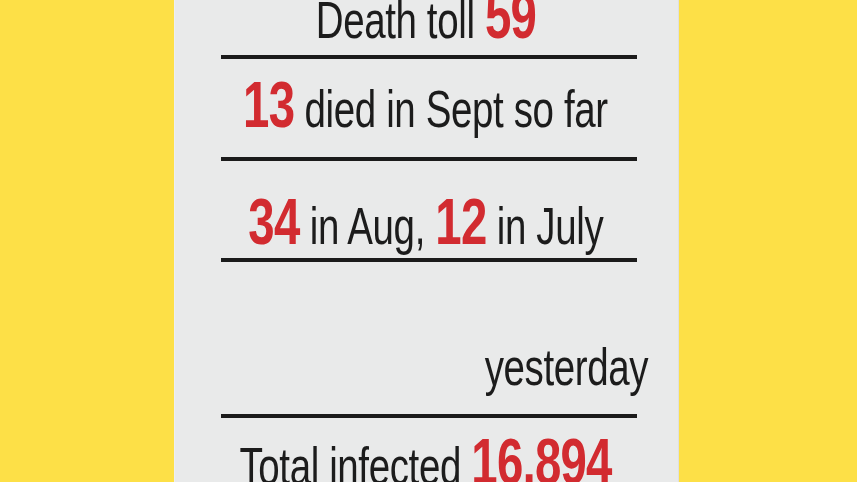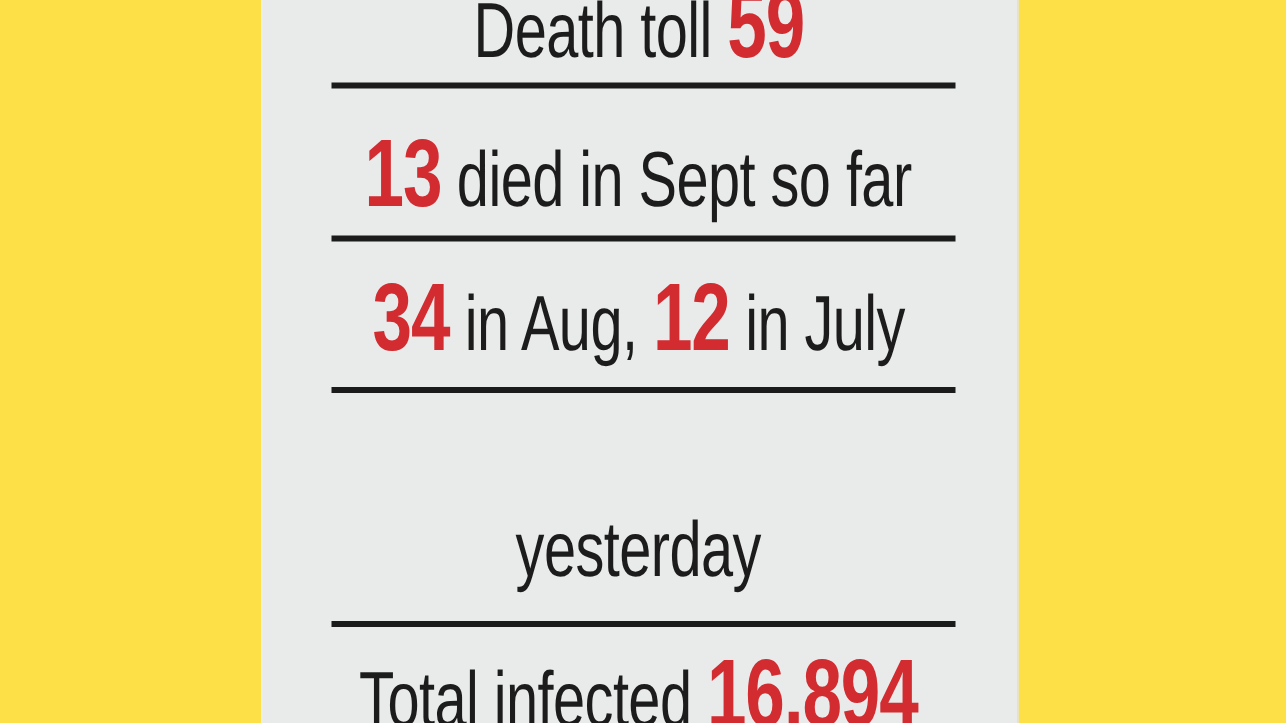--- a/index.html
+++ b/index.html
@@ -59,24 +59,24 @@
     left: 221px;
     width: 416px;
     height: 4px;
     background: #1b1b1b;
   }
   #divider-1 { top: 55px; }
   #divider-2 { top: 157px; }
   #divider-3 { top: 258px; }
   #divider-4 { top: 414px; }
   #row-death-toll   { top: -16px; }
-  #row-sept         { top: 83px; }
-  #row-aug-july     { top: 179px; text-decoration: underline; }
+  #row-sept         { top: 73px; }
+  #row-aug-july     { top: 190px; text-decoration: underline; }
   #row-hospitalised { top: 273px; }
-  #row-yesterday    { top: 341px; }
+  #row-yesterday    { top: 341px; text-align: right; }
   #row-total        { top: 430px; }
 </style>
 </head>
 <body>
 
 <div class="screen">
 
   <div class="stat-panel"></div>
 
   <div class="stat-row" id="row-death-toll">

